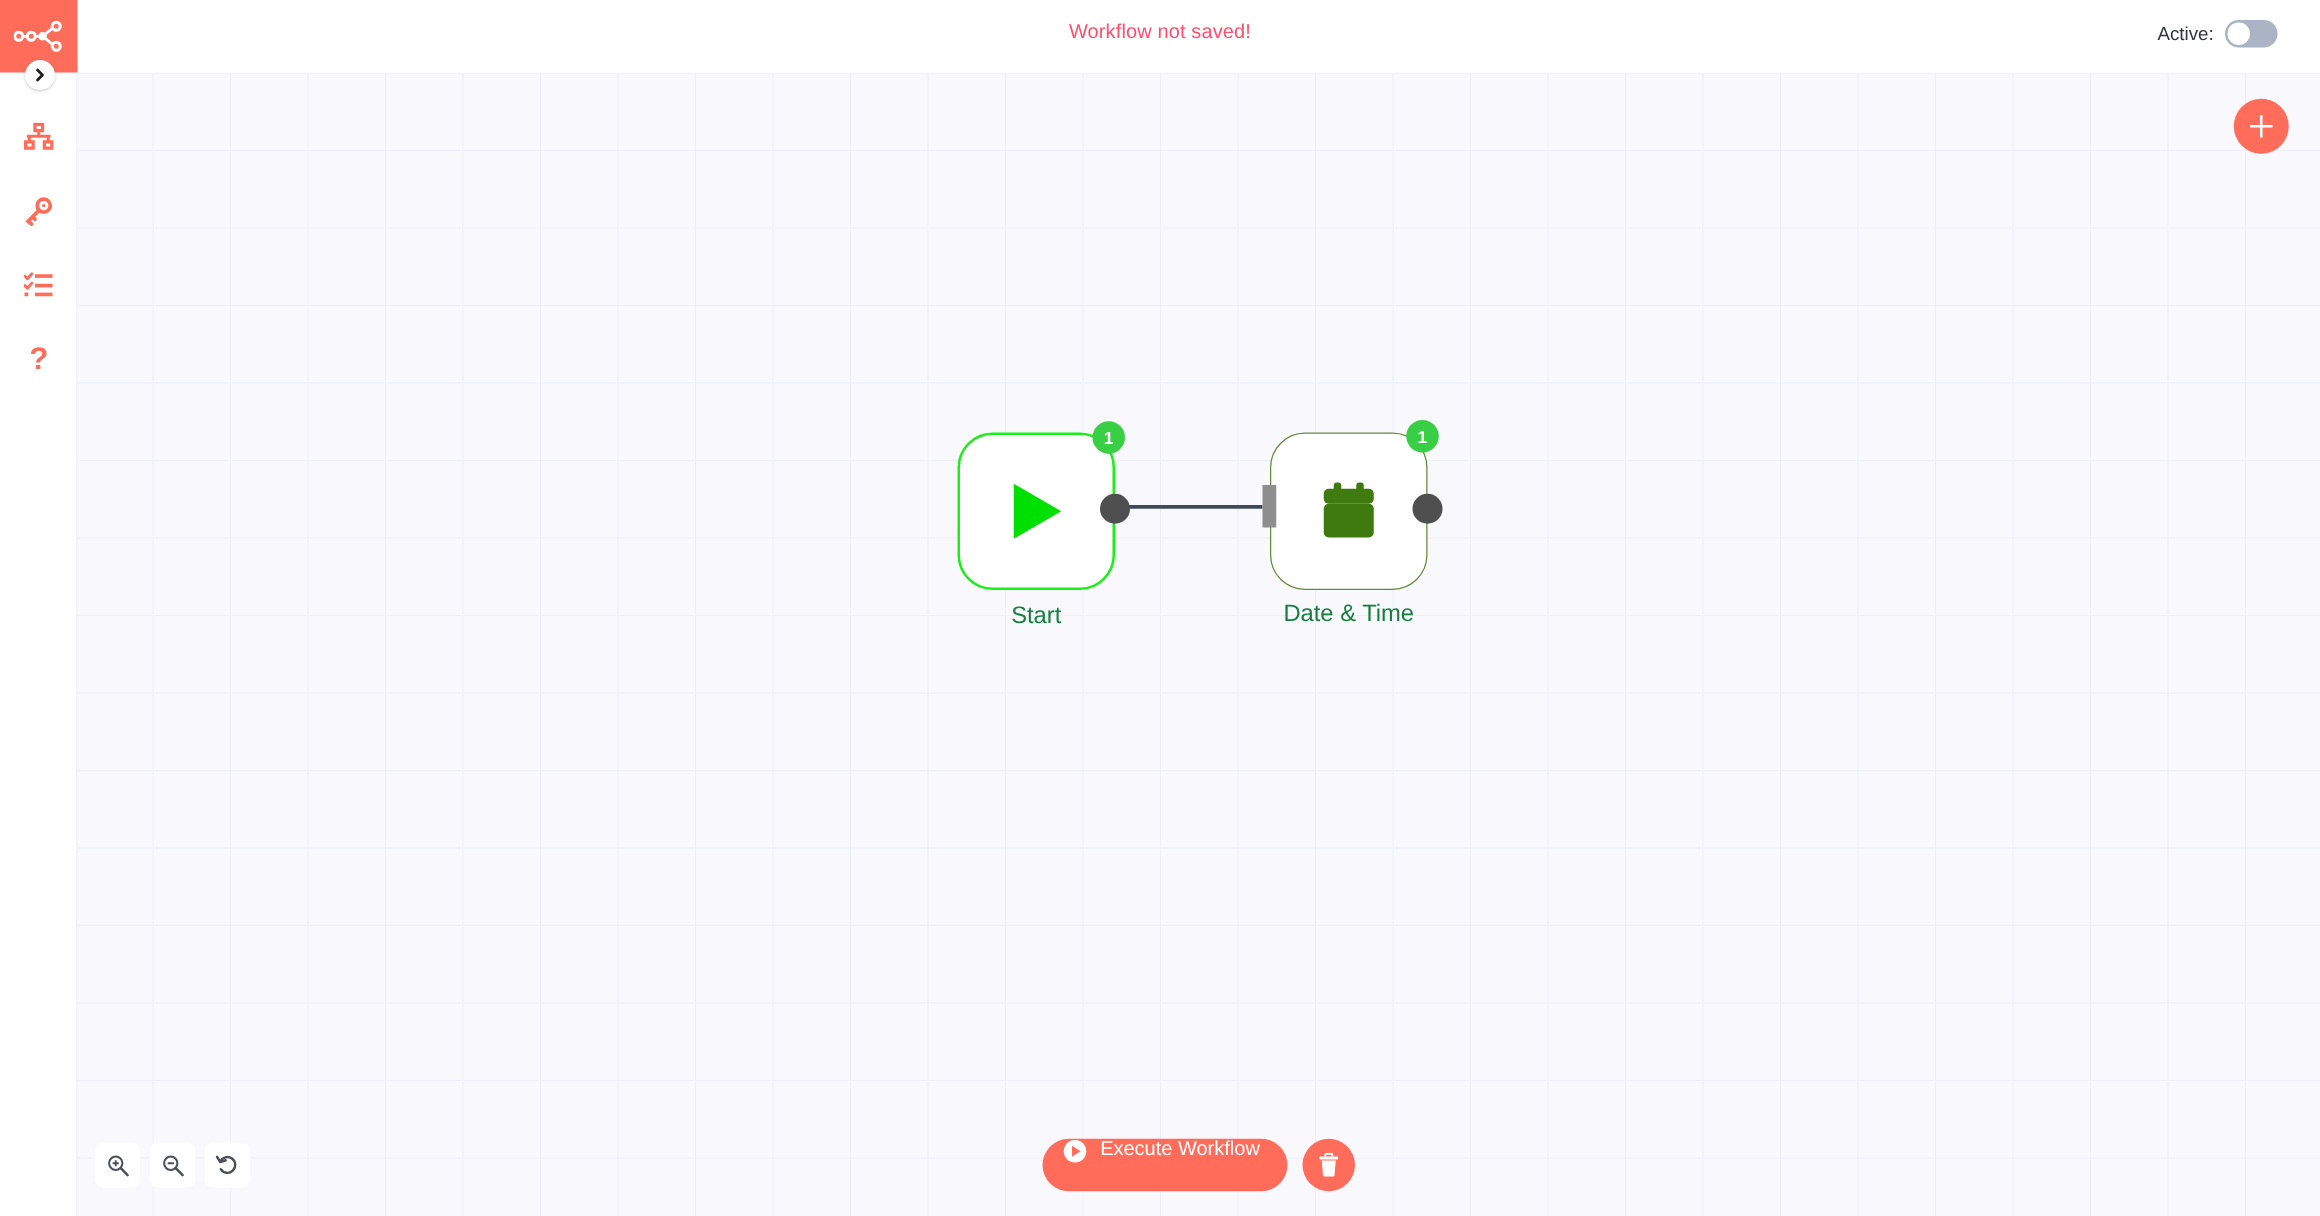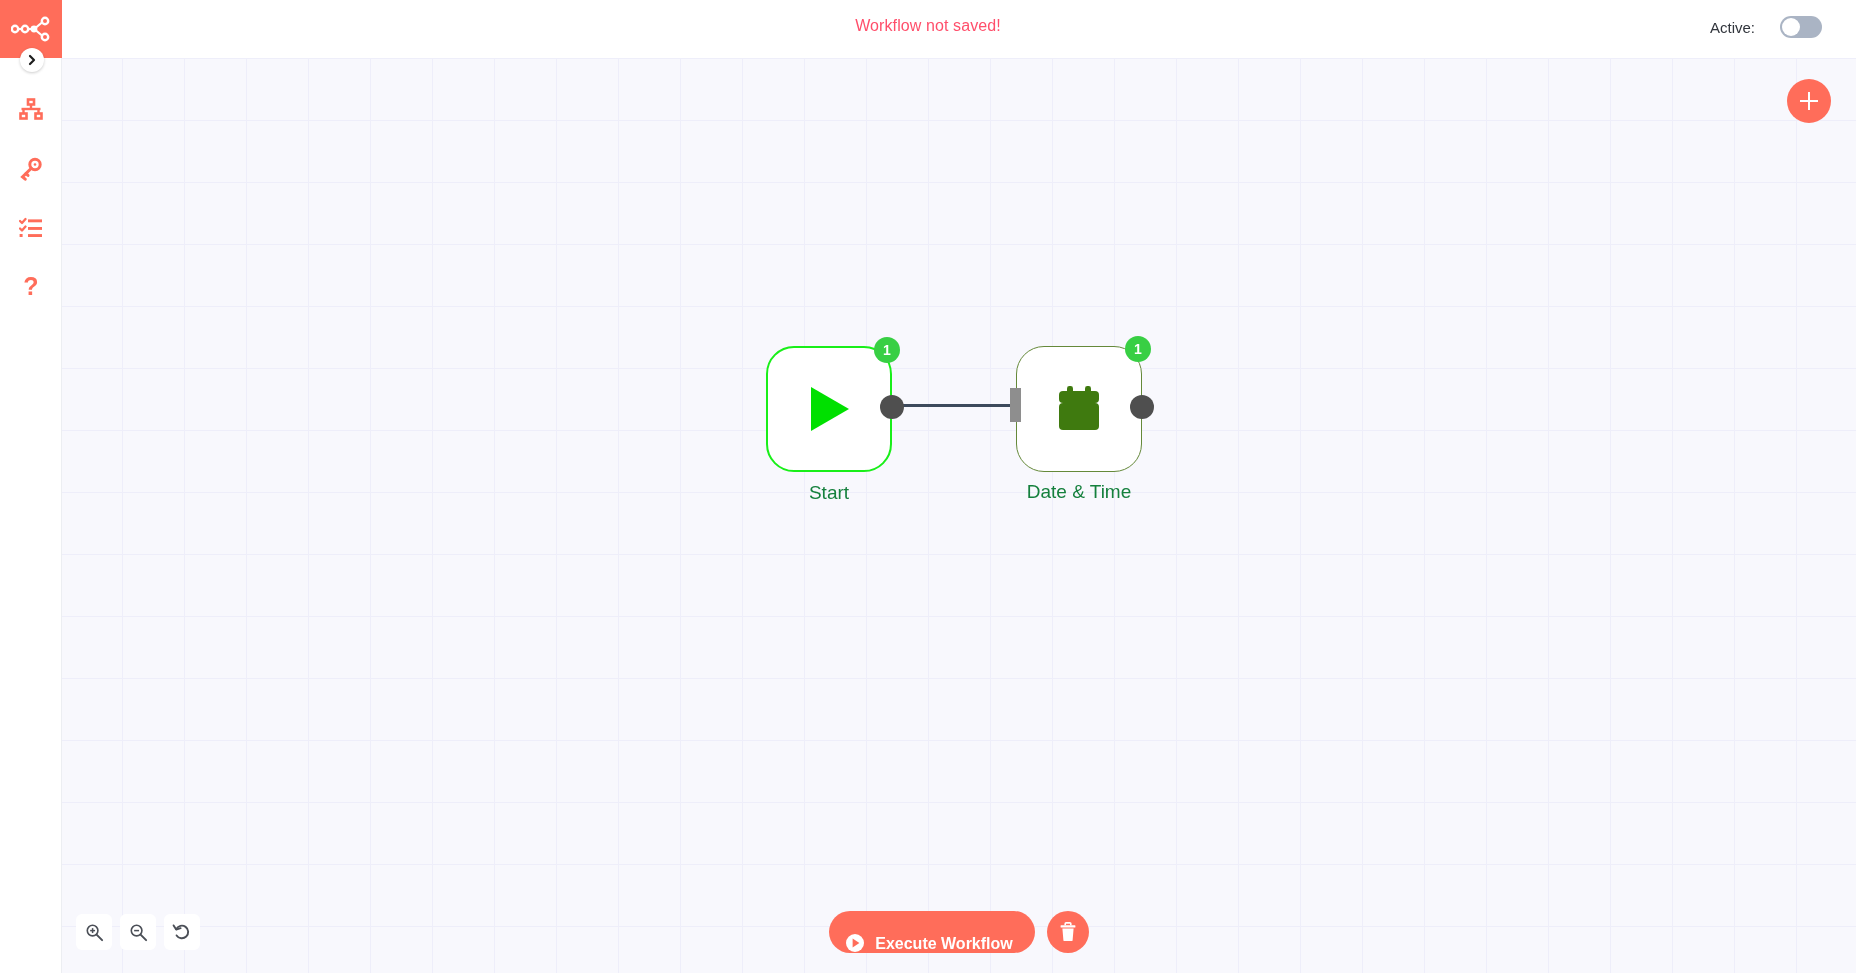--- a/index.html
+++ b/index.html
@@ -33,21 +33,21 @@
     font-size: 16px;
     color: #ff4f6b;
     letter-spacing: 0.1px;
   }
   .header-active-wrap {
     position: absolute;
     right: 34px;
     top: 16px;
     display: flex;
     align-items: center;
-    gap: 25px;
+    gap: 9px;
     text-align: center;
   }
   .header-active-label {
     font-size: 15px;
     color: #31353c;
   }
   .toggle {
     width: 42px;
     height: 22px;
     border-radius: 11px;
@@ -236,30 +236,30 @@
     display: flex;
     justify-content: center;
     align-items: center;
     gap: 12px;
     z-index: 20;
     pointer-events: none;
   }
   .btn-execute {
     pointer-events: auto;
     display: flex;
-    align-items: flex-end;
+    align-items: flex-start;
     gap: 10px;
     background: #ff6d5a;
     color: #ffffff;
     border: none;
     border-radius: 22px;
     height: 42px;
     padding: 0 22px 0 16px;
     font-size: 16px;
-    font-weight: 700;
+    font-weight: 400;
     font-family: "Liberation Sans", sans-serif;
     cursor: pointer;
   }
   .btn-delete {
     pointer-events: auto;
     width: 42px; height: 42px;
     border-radius: 50%;
     background: #ff6d5a;
     border: none;
     display: flex;

